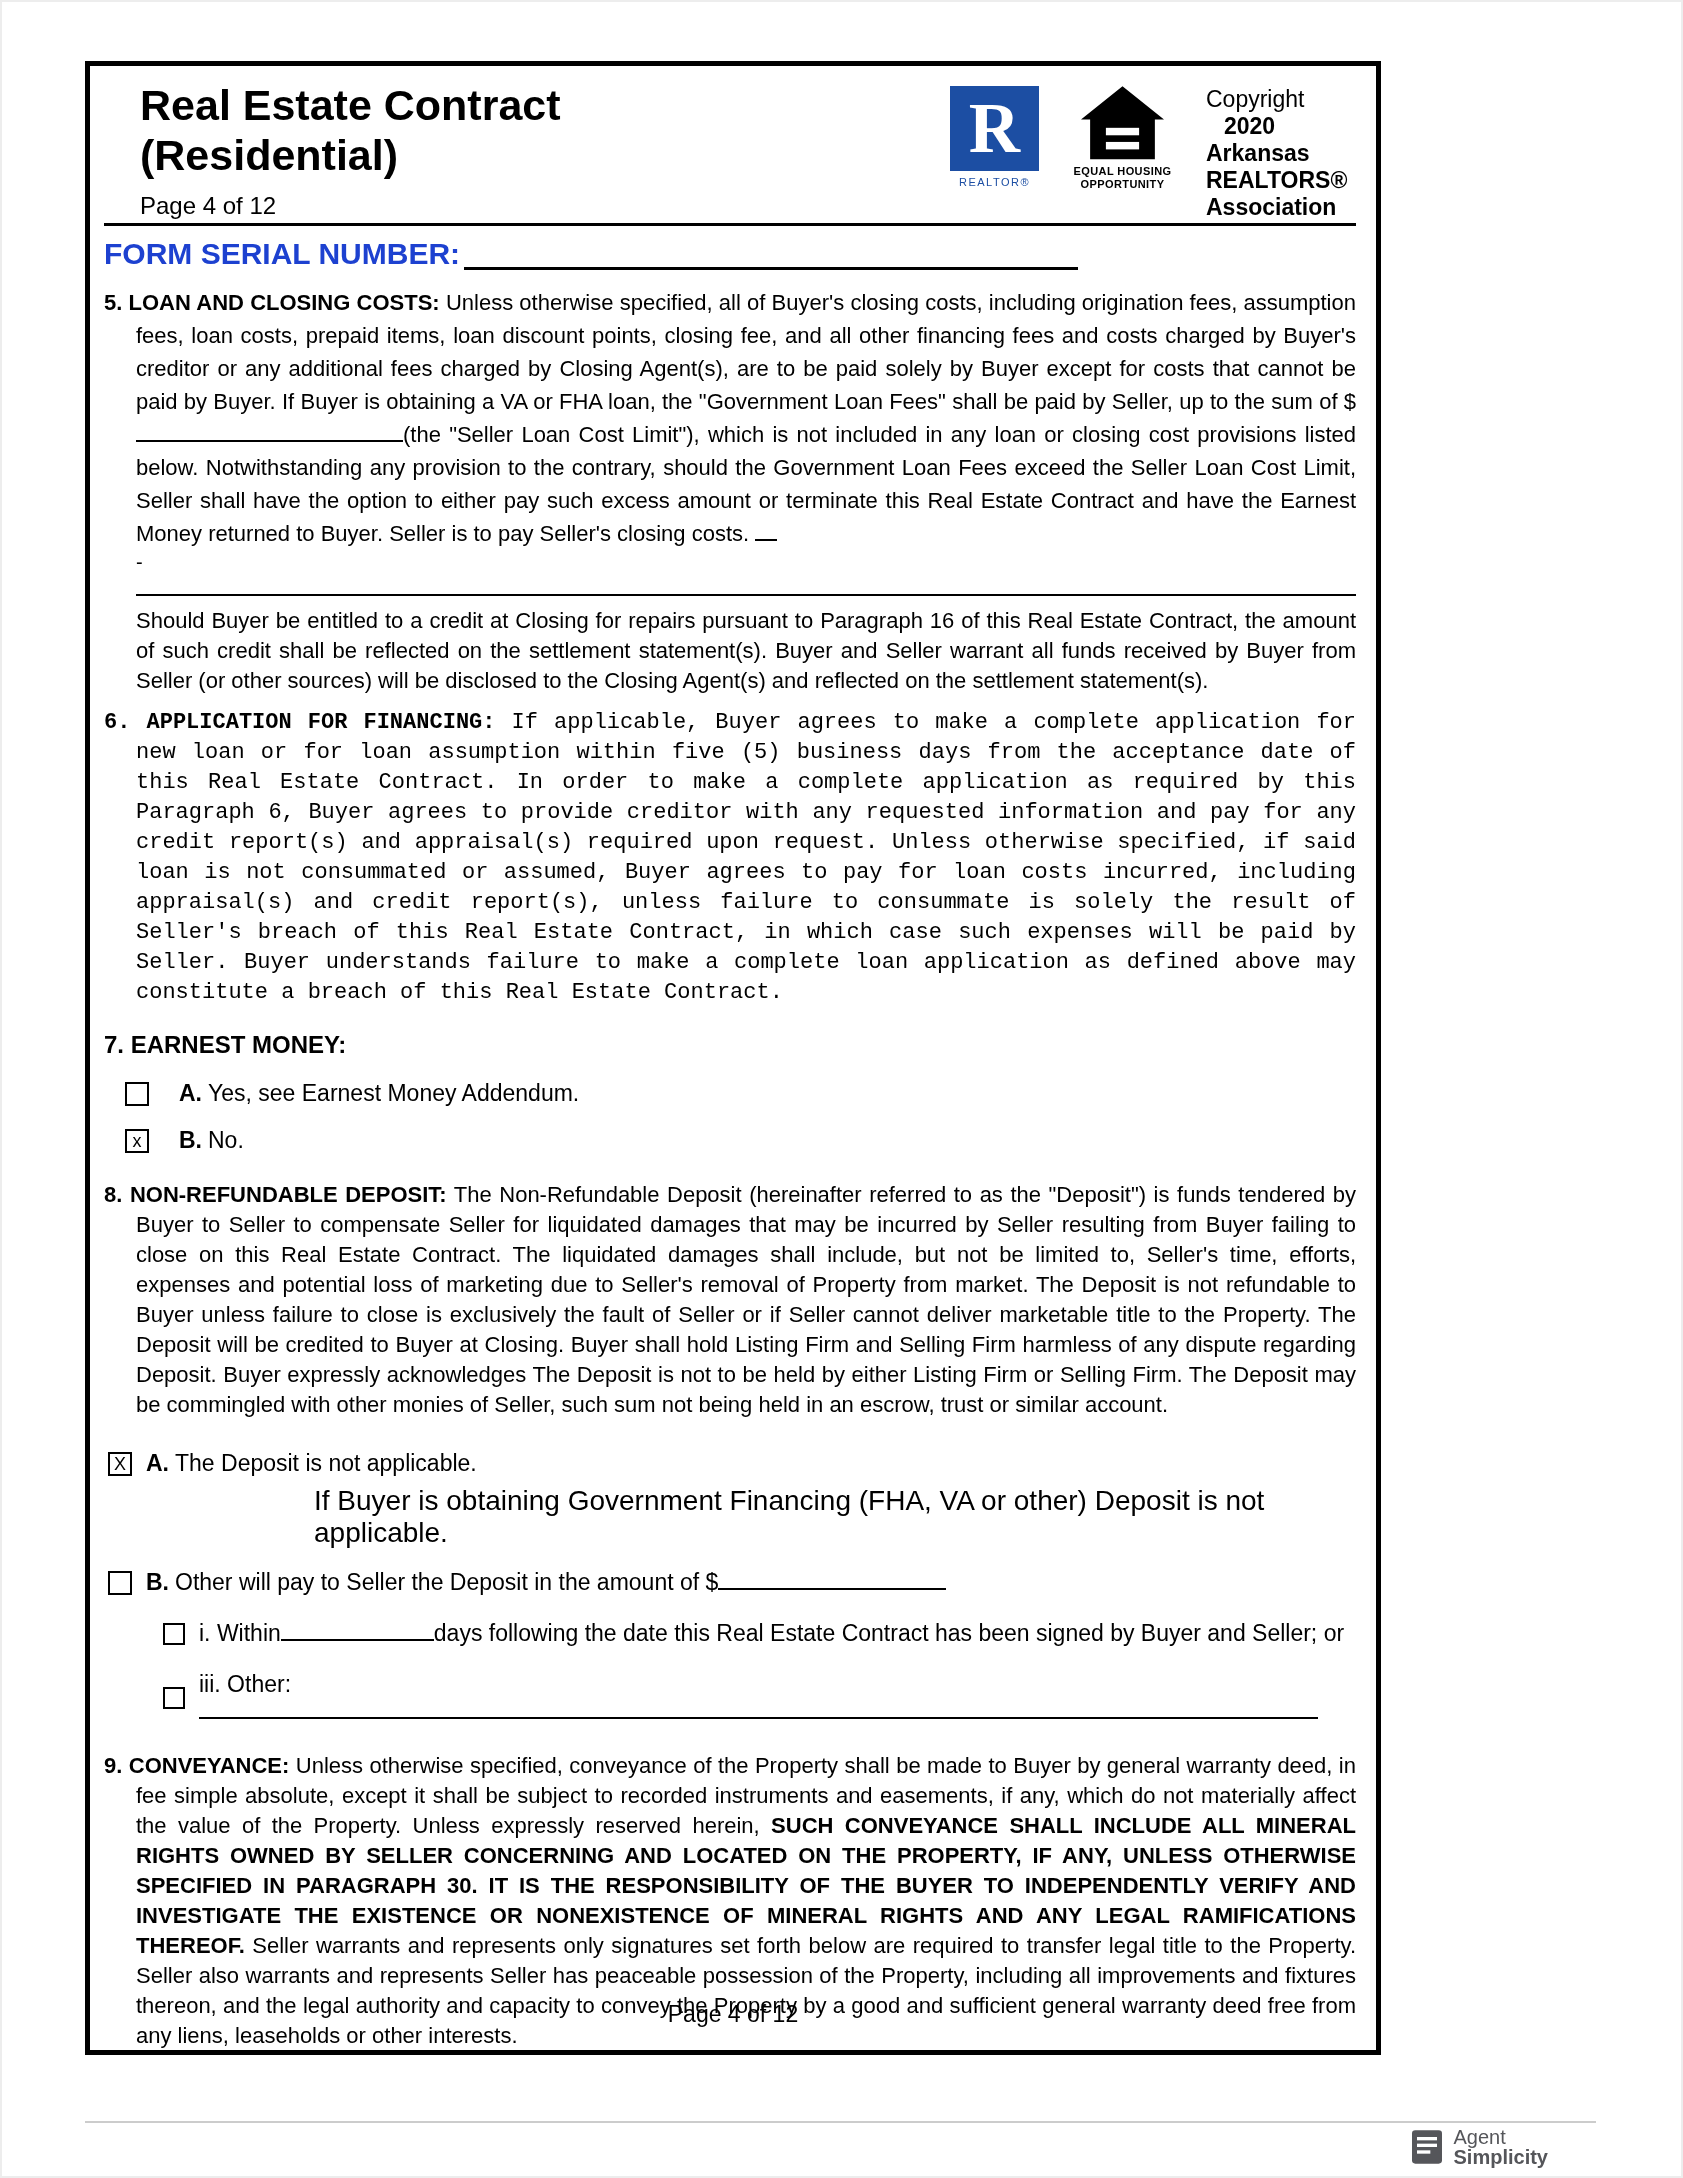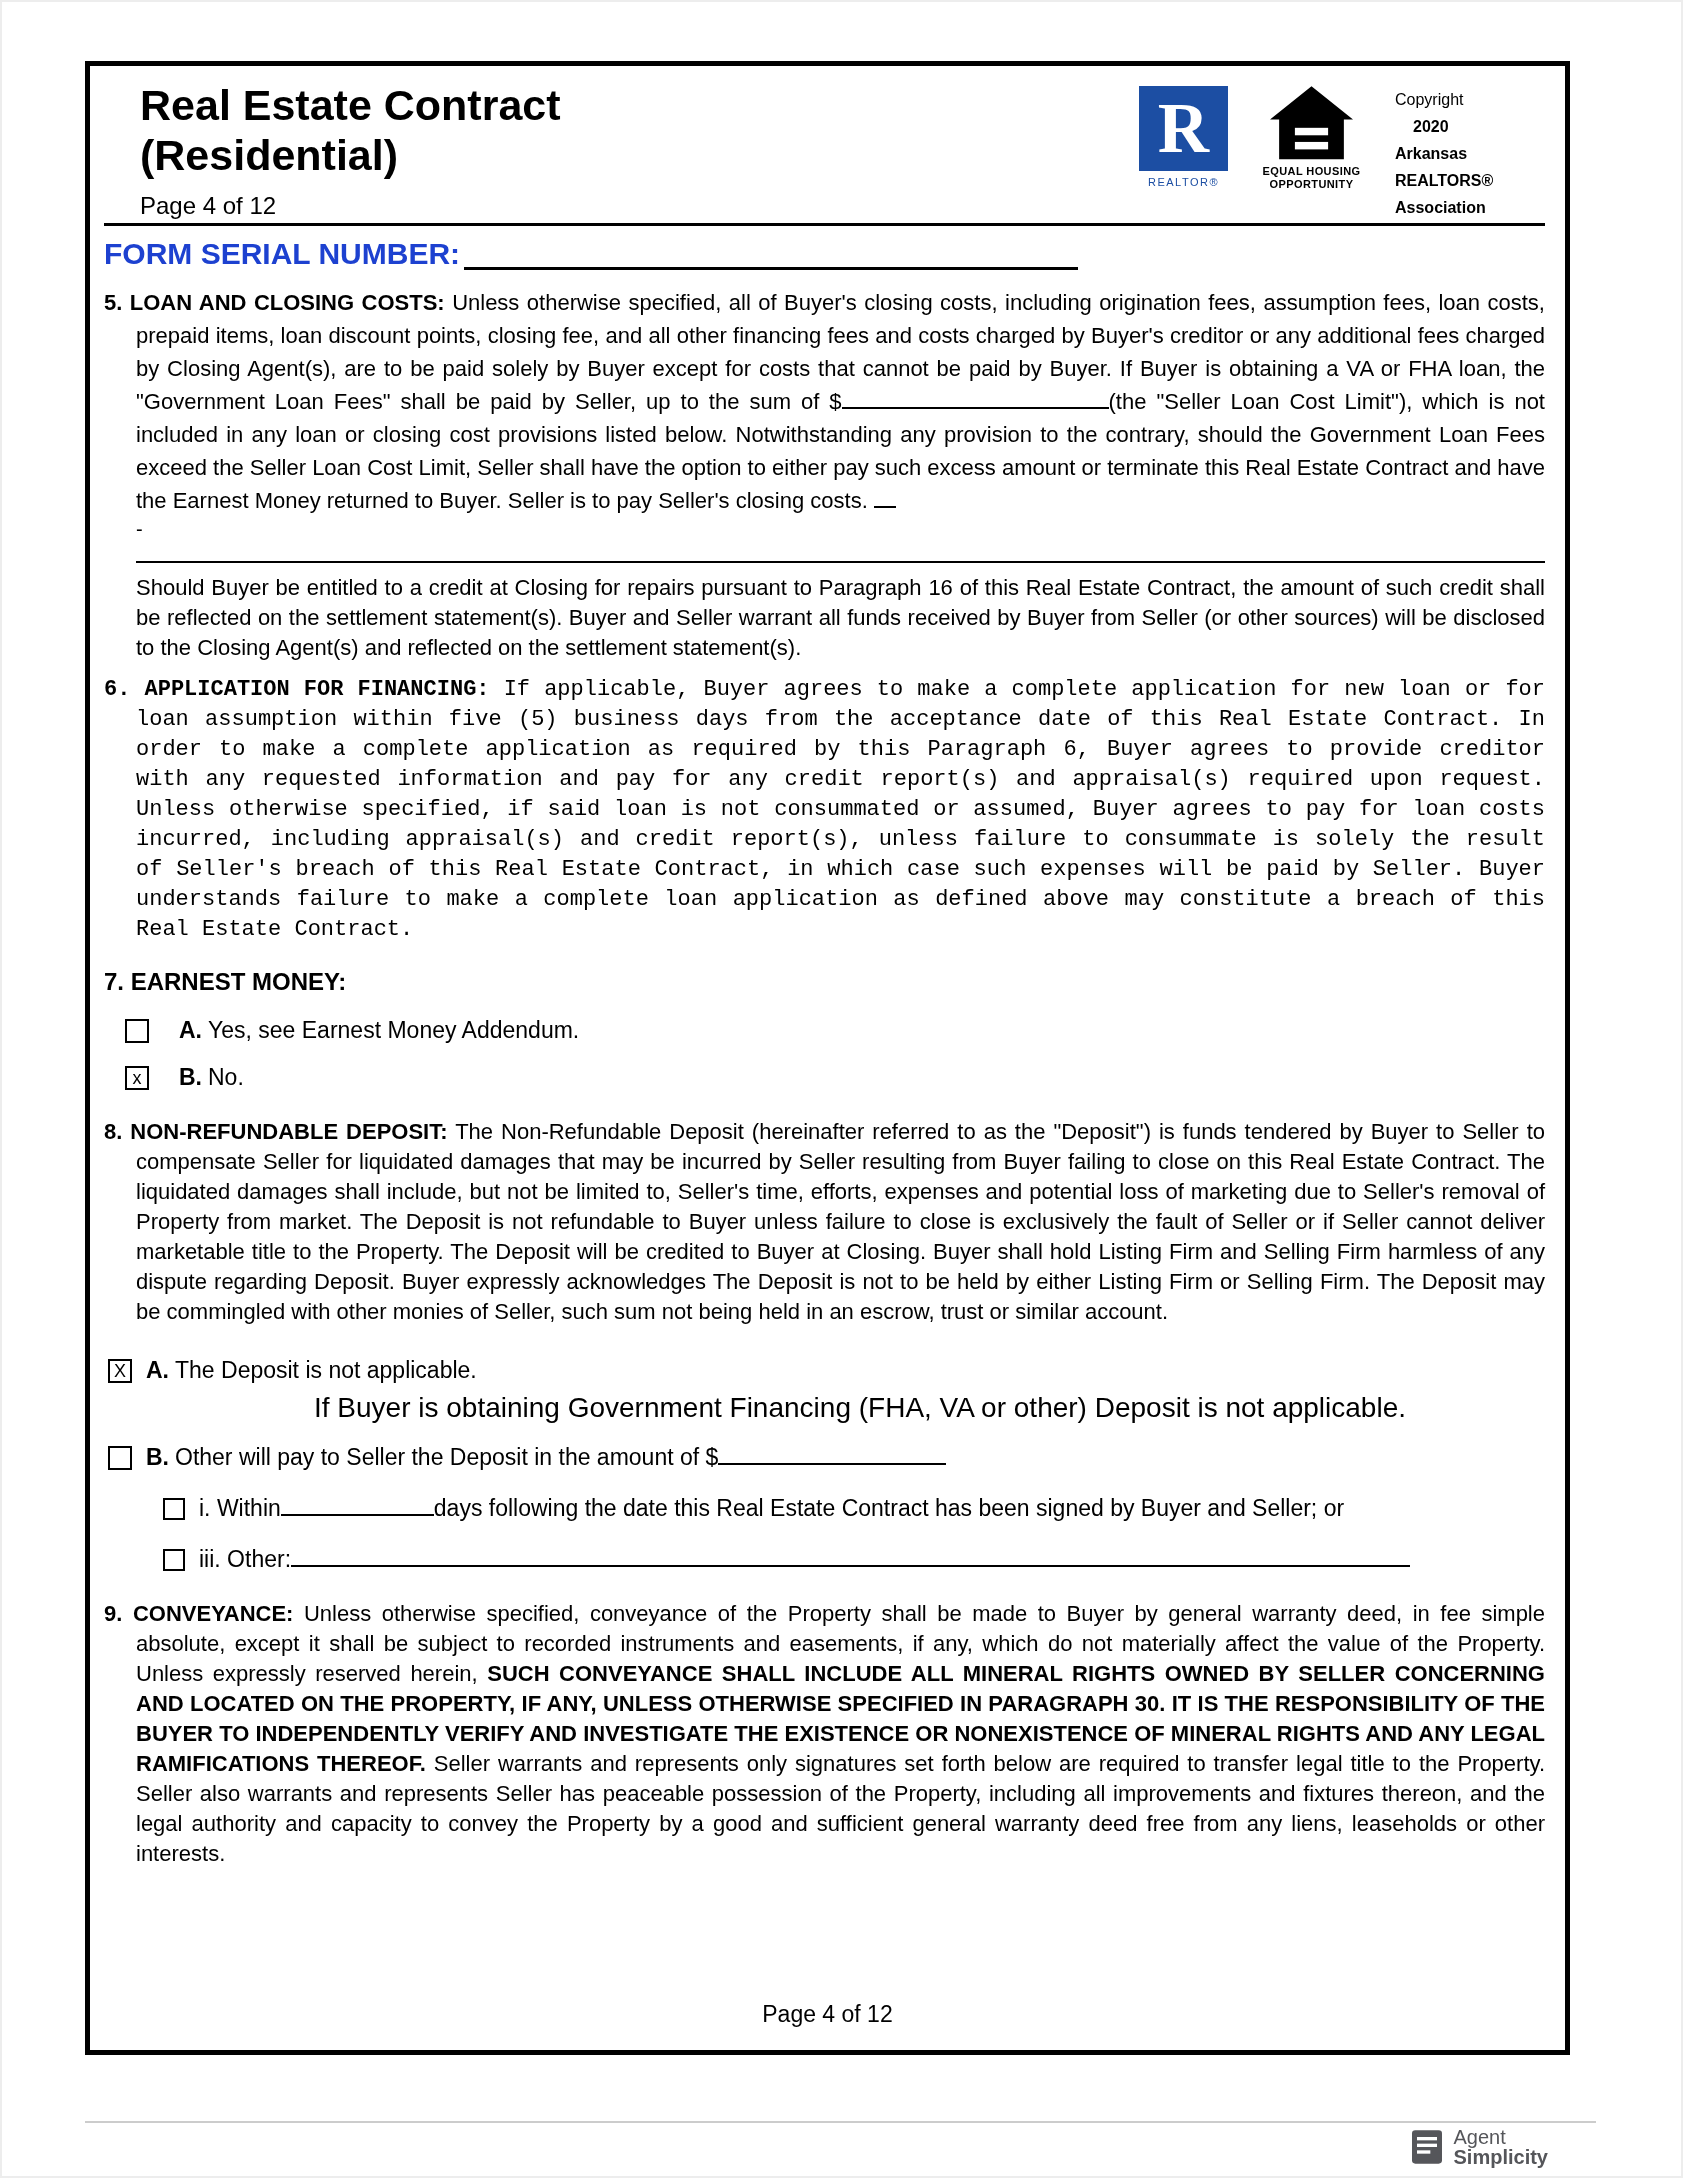--- a/index.html
+++ b/index.html
@@ -4,40 +4,40 @@
 <style>
   * { box-sizing: border-box; }
   html,body { margin:0; padding:0; }
   body {
     width:1683px; height:2178px; background:#ffffff; color:#000;
     font-family:"Liberation Sans", sans-serif; position:relative;
   }
   .page { position:absolute; inset:0; border:2px solid #ededed; }
 
   .doc {
-    position:absolute; left:83px; top:59px; width:1485px; height:1994px;
+    position:absolute; left:83px; top:59px; width:1296px; height:1994px;
     border:5px solid #000; padding:14px 20px 0 14px;
   }
 
   
   .hdr { display:flex; justify-content:space-between; align-items:flex-start; padding-left:36px; }
   .titles .t { font-weight:700; font-size:43px; line-height:50px; }
   .hdr-page { font-size:24px; margin-top:12px; }
   .hdr-rule { border-bottom:3px solid #000; margin-top:2px; }
 
   .hdr-right { display:flex; gap:28px; align-items:flex-start; margin-top:6px; }
   .realtor { text-align:center; }
   .realtor-box { width:89px; height:85px; background:var(--realtor-blue,#1c4ea3);
     display:flex; align-items:center; justify-content:center; }
   .realtor-r { color:#fff; font-family:"Liberation Serif", serif; font-weight:700; font-size:71px; line-height:71px; }
   .realtor-label { color:var(--realtor-blue,#1c4ea3); font-size:11px; letter-spacing:1.5px; margin-top:5px; }
   .eho { text-align:center; width:111px; }
   .eho svg { width:83px; height:77px; display:block; margin:0 auto; }
   .eho-label { font-size:11px; font-weight:700; line-height:13px; letter-spacing:0.4px; margin-top:2px; }
-  .copy { font-size:16px; line-height:27px; min-width:150px; }
+  .copy { font-size:23px; line-height:27px; min-width:150px; }
   .copy div { font-weight:700; }
   .copy .r1 { font-weight:400; }
   .copy .r2 { margin-left:18px; }
 
   
   .serial-row { margin-top:12px; display:flex; align-items:flex-end; }
   .serial-label { color:var(--serial-blue,#1d41d0); font-weight:700; font-size:30px; line-height:32px; }
   .serial-blank { width:614px; border-bottom:3px solid #000; height:28px; margin-left:4px; }
 
   

